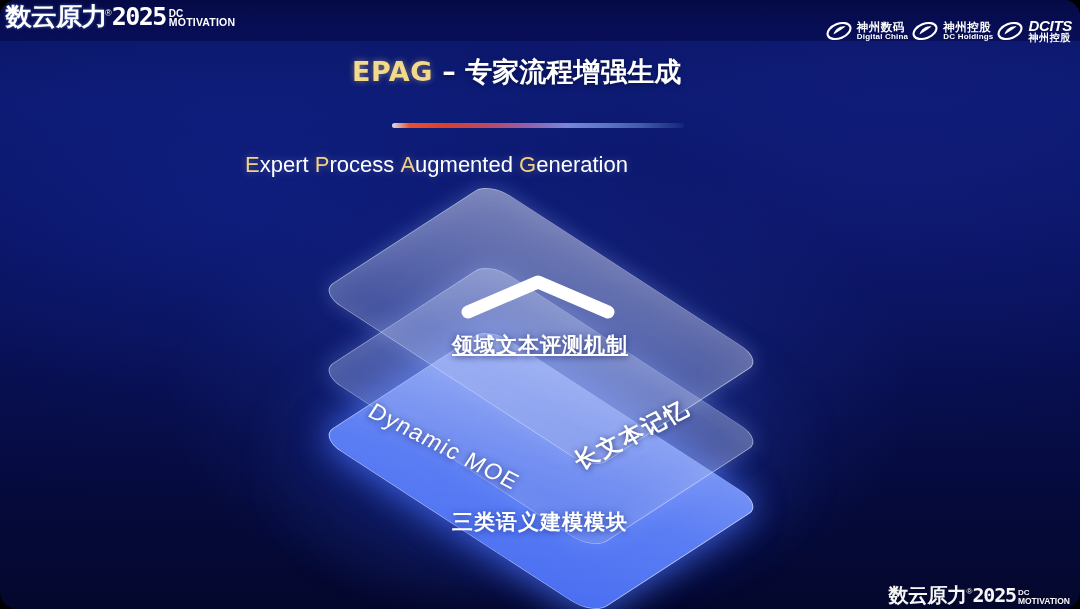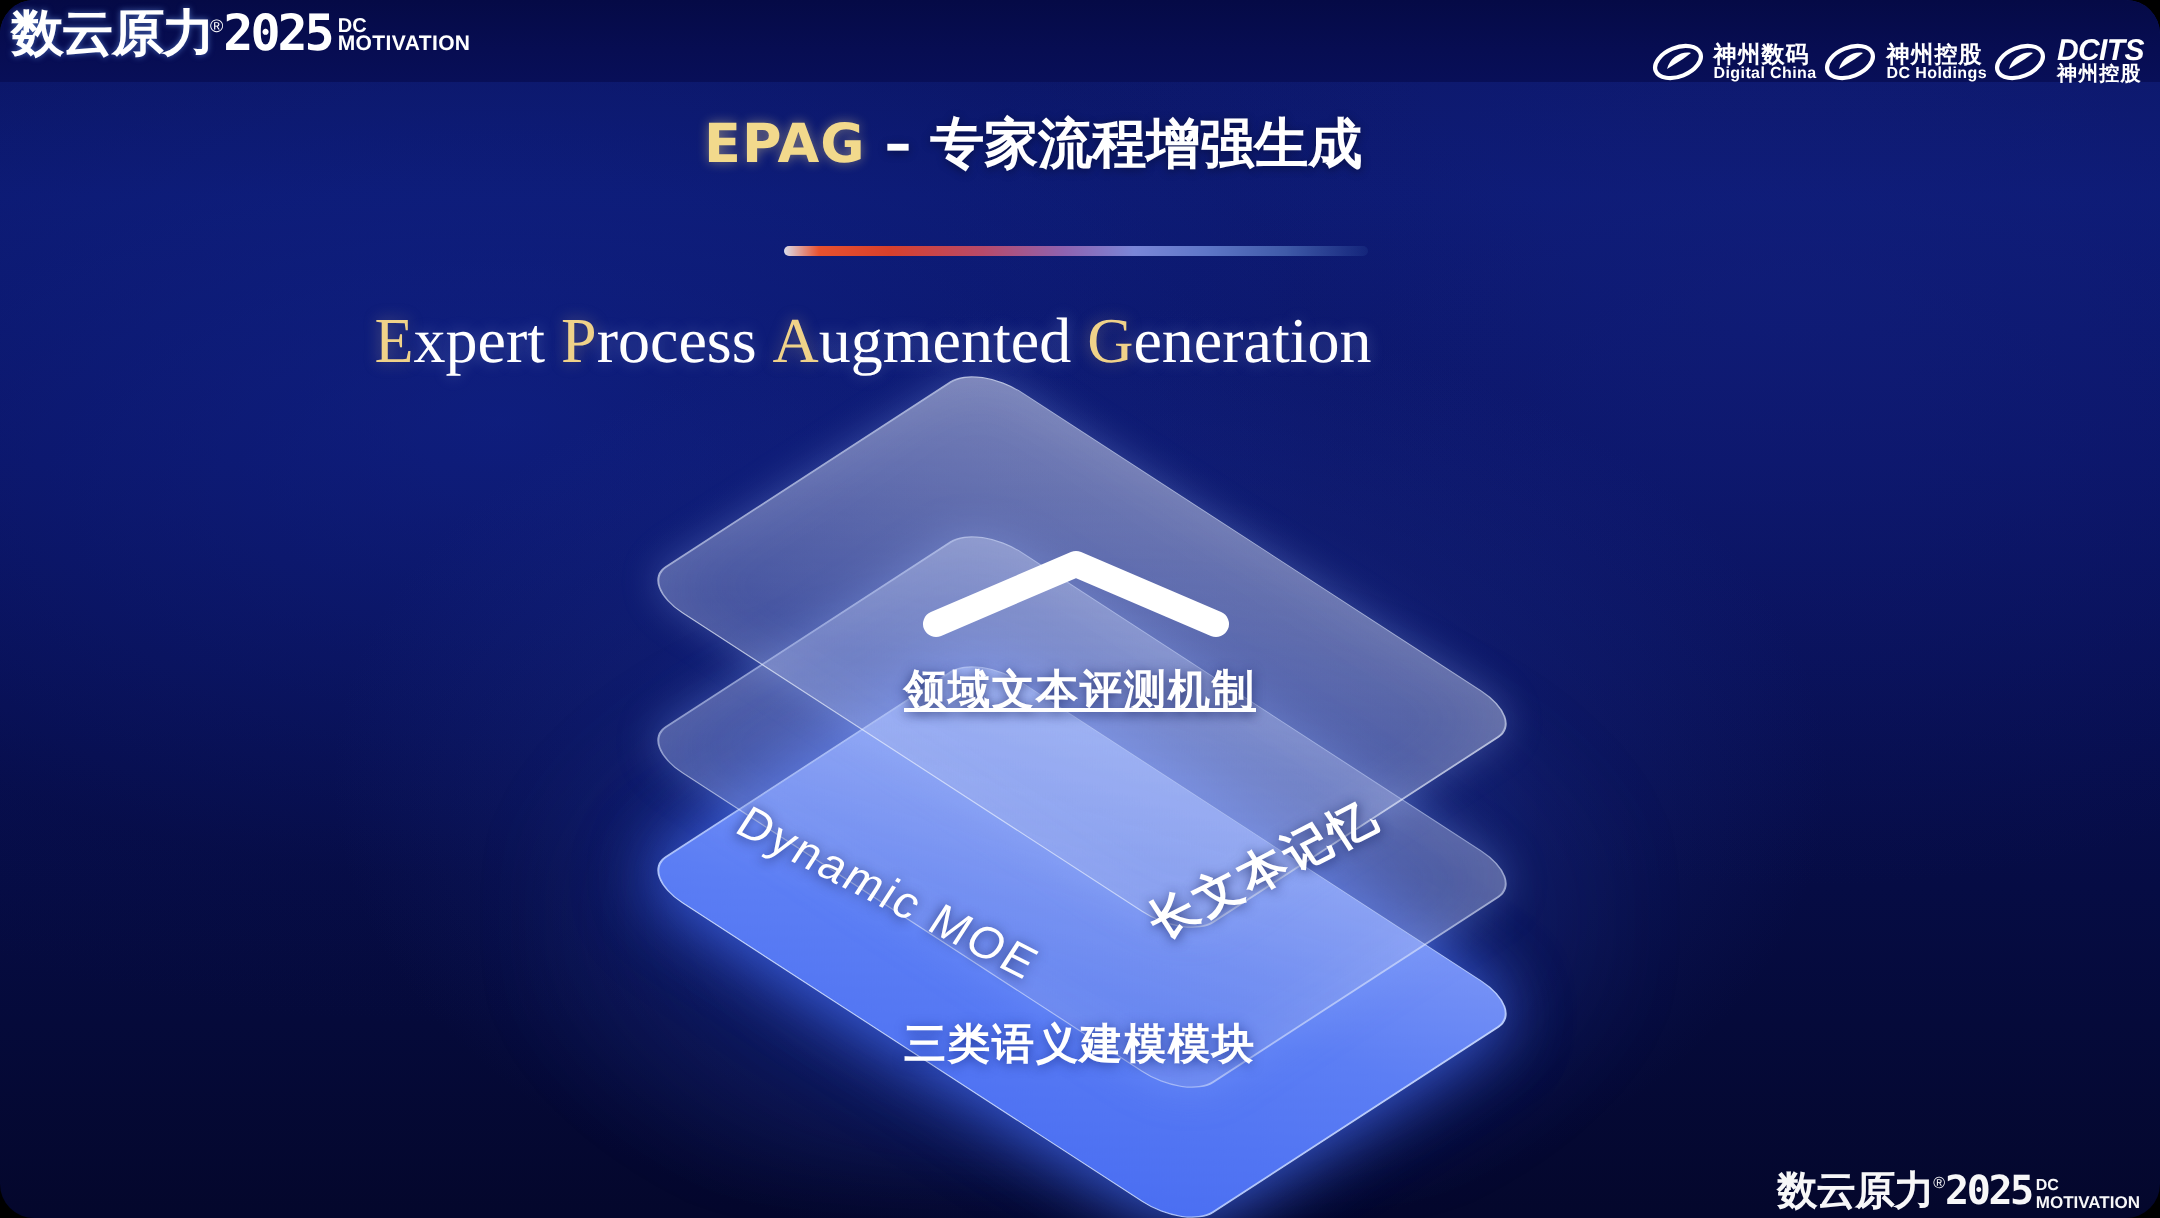--- a/index.html
+++ b/index.html
@@ -188,22 +188,22 @@
     filter: blur(0.3px);
     z-index: 30;
   }
 
   
   .subtitle {
     position: absolute;
     left: 0; top: 152px;
     width: 873px;
     text-align: center;
-    font-family: Liberation Serif, serif;
-    font-size: 32px;
+    font-family: Liberation Sans, sans-serif;
+    font-size: 22px;
     font-weight: 400;
     white-space: nowrap;
     z-index: 30;
   }
   .subtitle .gold {
     color: #f0d289;
     text-shadow: 0 0 8px rgba(240,210,137,0.35);
   }
   .subtitle .wht {
     color: #ffffff;

